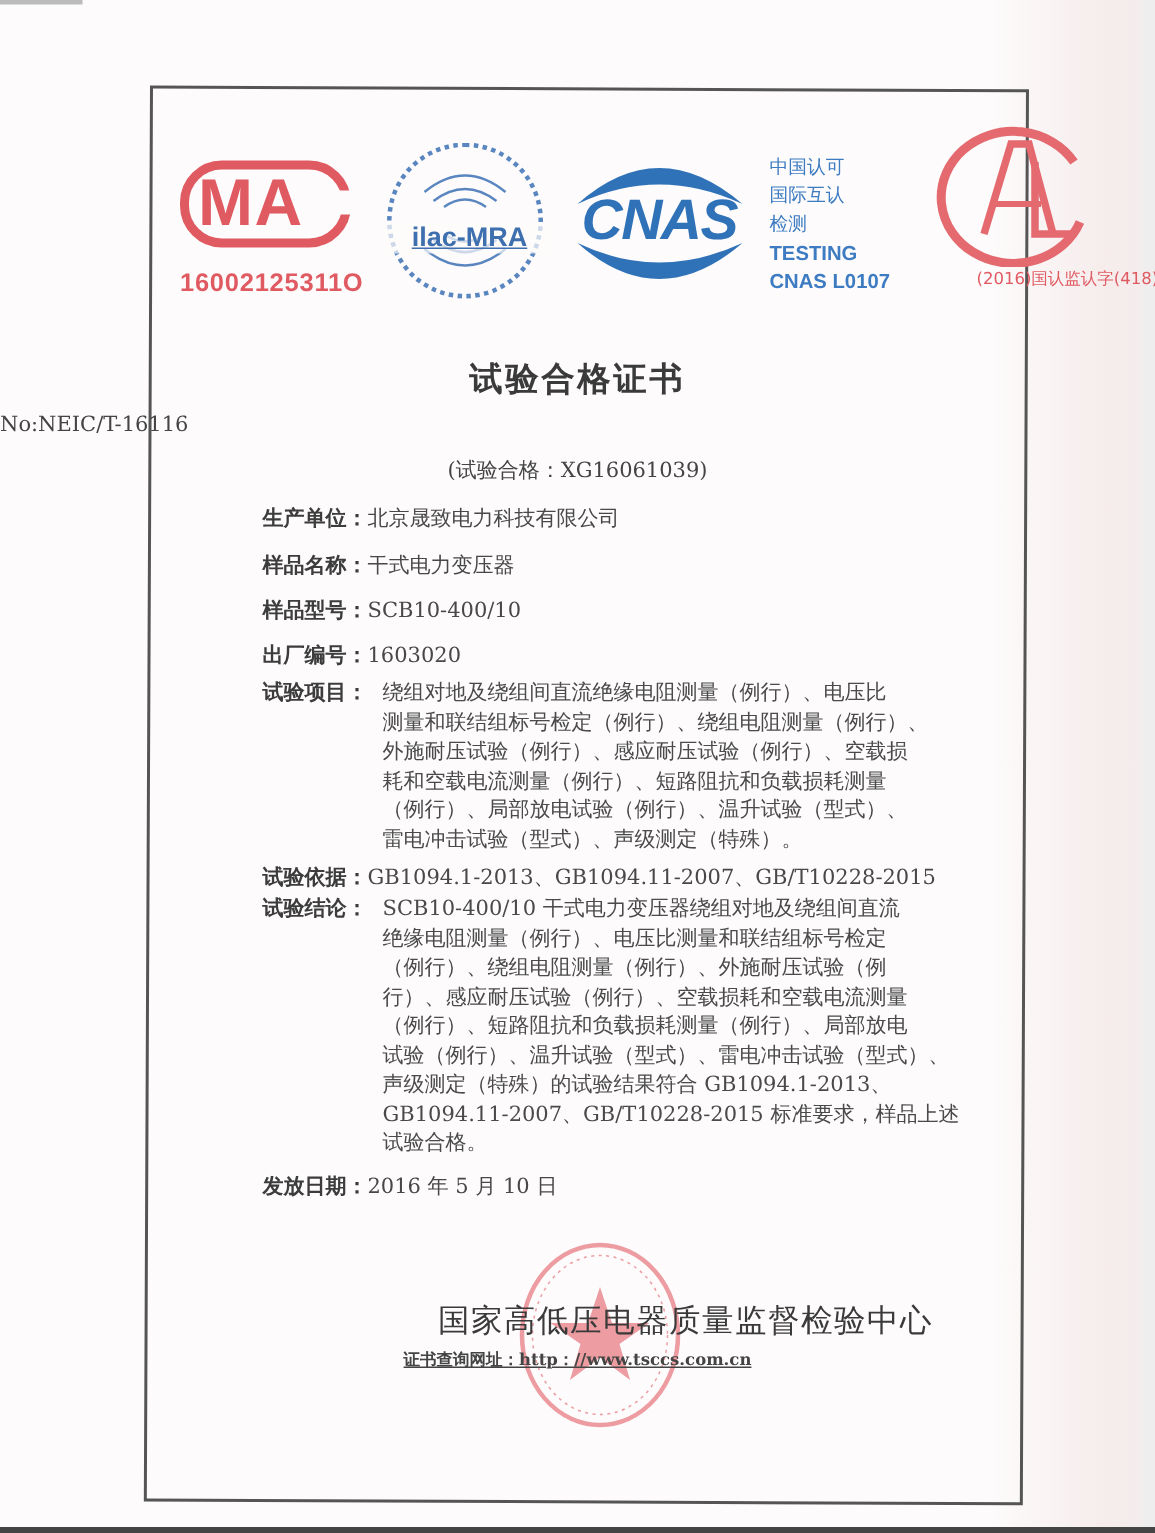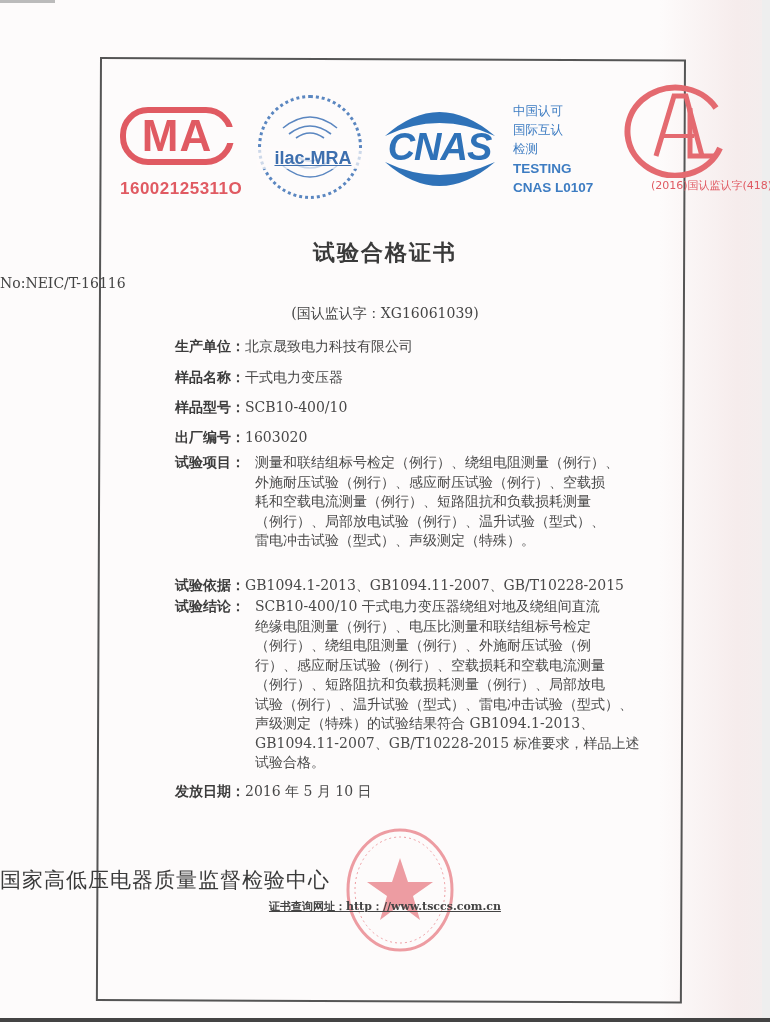--- a/index.html
+++ b/index.html
@@ -24,21 +24,21 @@
   }
 
   
   .cma { position:absolute; left:118px; top:105px; width:120px; height:95px; }
   .cma-box {
     position:absolute; left:2px; top:2px; width:114px; height:58px;
     border:6px solid #e05a62; border-radius:28px; box-sizing:border-box;
   }
   .cma-gap { position:absolute; right:0; top:22px; width:14px; height:16px; background:#fdfbfb; }
   .cma-text {
-    position:absolute; left:14px; top:4px; width:90px; text-align:center;
+    position:absolute; left:14px; top:4px; width:90px; text-align:left;
     font-family:"Liberation Sans",sans-serif; font-weight:bold; font-size:44px;
     letter-spacing:1px; color:#e05a62; line-height:54px;
   }
   .cma-num {
     position:absolute; left:2px; top:74px; font-family:"Liberation Sans",sans-serif;
     font-weight:bold; font-size:17px; color:#e05a62; letter-spacing:0.5px;
   }
 
   
   .ilac {
@@ -80,21 +80,21 @@
   .certno { position:absolute; left:0; width:770px; top:275px; text-align:left; font-size:14px; color:#444; }
   .reportno { position:absolute; left:0; width:770px; top:305px; text-align:center; font-size:14px; color:#444; }
 
   .field { position:absolute; left:175px; font-size:14px; line-height:19.5px; color:#484848; }
   .field .lbl { font-weight:bold; color:#3c3c3c; }
   .multi { position:absolute; left:175px; width:470px; font-size:14px; line-height:19.5px; color:#4a4a4a; }
   .multi .lbl { position:absolute; left:0; top:0; font-weight:bold; color:#3c3c3c; }
   .multi .body { margin-left:80px; display:block; }
 
   .org {
-    position:absolute; left:0; width:622px; top:866px; text-align:left;
+    position:absolute; left:0; width:622px; top:866px; text-align:right;
     font-family:"DejaVu Sans",sans-serif; font-size:21px; color:#3a3a3a; letter-spacing:1px;
   }
   .url {
     position:absolute; left:0; width:770px; top:899px; text-align:center;
     font-size:11px; color:#444; font-weight:bold;text-decoration:underline;
   }
   .stamp { position:absolute; left:345px; top:828px; width:110px; height:130px; opacity:0.55; }
 </style>
 </head>
 <body>
@@ -147,38 +147,39 @@
     <path d="M100 30 A48 44 0 1 0 104 70" fill="none" stroke="#e46a70" stroke-width="6"></path>
     <path d="M40 78 L58 18 L70 18 L86 78" fill="none" stroke="#e46a70" stroke-width="5"></path>
     <path d="M48 58 L78 58" stroke="#e46a70" stroke-width="4"></path>
     <path d="M74 30 L74 78 L100 78" fill="none" stroke="#e46a70" stroke-width="5"></path>
   </svg>
 </div>
 <div class="cal-label">(2016)国认监认字(418)号</div>
 
 <div class="title">试验合格证书</div>
 <div class="certno">No:NEIC/T-16116</div>
-<div class="reportno">(国认监认字：XG16061039)</div>
+<div class="reportno">(试验合格：XG16061039)</div>
 
 <div class="field" style="top:337px">
   <span class="lbl">生产单位：</span><span>北京晟致电力科技有限公司</span>
 </div>
 <div class="field" style="top:368px">
   <span class="lbl">样品名称：</span><span>干式电力变压器</span>
 </div>
 <div class="field" style="top:398px">
   <span class="lbl">样品型号：</span><span>SCB10-400/10</span>
 </div>
 <div class="field" style="top:428px">
   <span class="lbl">出厂编号：</span><span>1603020</span>
 </div>
 
 <div class="multi" style="top:453px">
   <span class="lbl">试验项目：</span>
   <span class="body">
+    <div>绕组对地及绕组间直流绝缘电阻测量（例行）、电压比</div>
     <div>测量和联结组标号检定（例行）、绕组电阻测量（例行）、</div>
     <div>外施耐压试验（例行）、感应耐压试验（例行）、空载损</div>
     <div>耗和空载电流测量（例行）、短路阻抗和负载损耗测量</div>
     <div>（例行）、局部放电试验（例行）、温升试验（型式）、</div>
     <div>雷电冲击试验（型式）、声级测定（特殊）。</div>
   </span>
 </div>
 
 <div class="field" style="top:576px">
   <span class="lbl">试验依据：</span><span>GB1094.1-2013、GB1094.11-2007、GB/T10228-2015</span>

